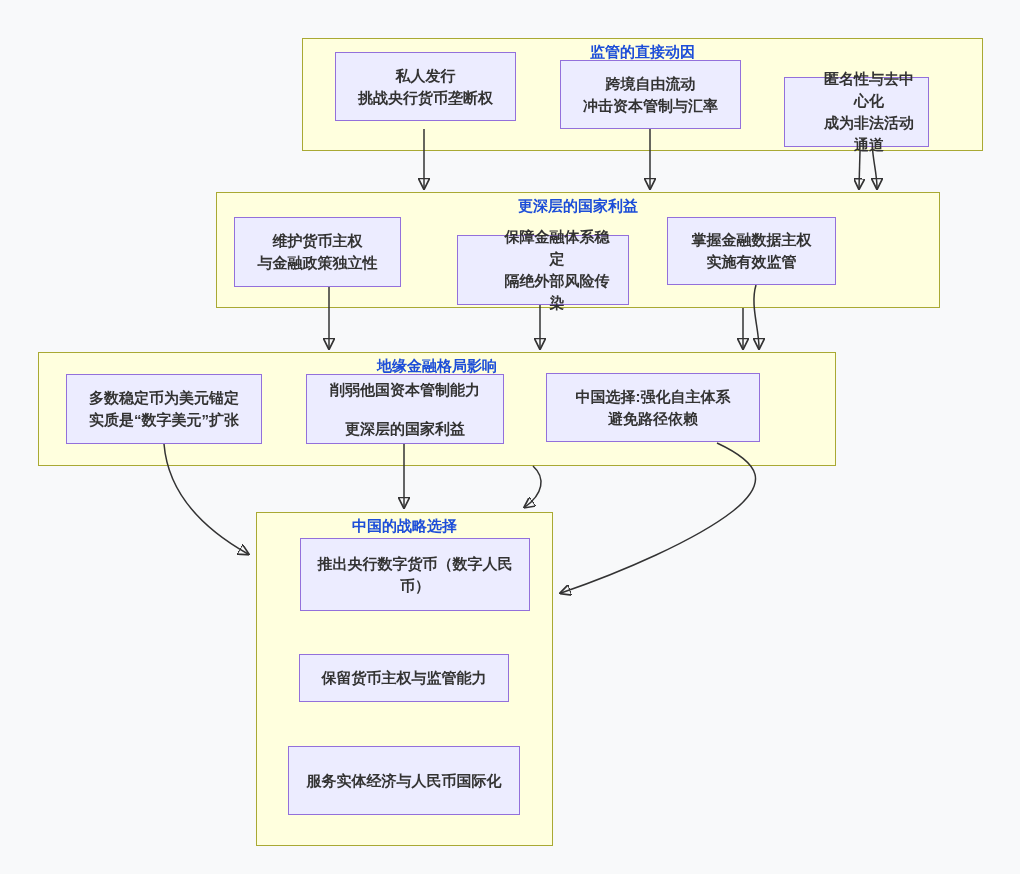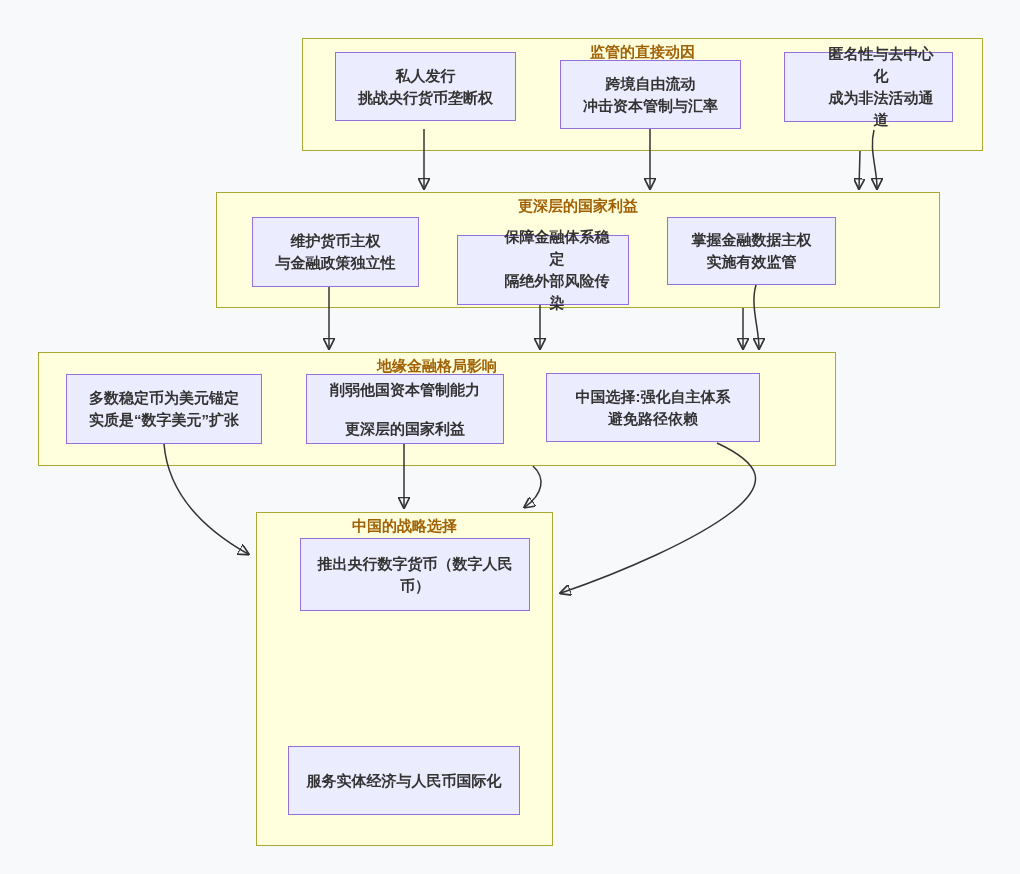--- a/index.html
+++ b/index.html
@@ -13,21 +13,21 @@
   .subgraph{
     position:absolute;
     background:#ffffde;
     border:1px solid #a9a933;
     box-sizing:border-box;
     z-index:1;
   }
   .subgraph-title{
     position:absolute;top:4px;left:0;right:0;
     text-align:center;
-    font-size:15px;font-weight:600;color:#a16207;
+    font-size:15px;font-weight:600;color:#1d4ed8;
     white-space:nowrap;
   }
   .node{
     position:absolute;
     background:#ececff;
     border:1px solid #9370db;
     box-sizing:border-box;
     z-index:3;
     display:flex;flex-direction:column;
     align-items:center;justify-content:center;
@@ -90,26 +90,26 @@
   </svg>
 
   <div class="node" style="left:335px;top:52px;width:181px;height:69px;">
     <div>私人发行</div>
     <div>挑战央行货币垄断权</div>
   </div>
   <div class="node" style="left:560px;top:60px;width:181px;height:69px;">
     <div>跨境自由流动</div>
     <div>冲击资本管制与汇率</div>
   </div>
-  <div class="node" style="left:784px;top:52px;width:169px;height:70px;padding-left:37px;">
+  <div class="node" style="left:784px;top:77px;width:145px;height:70px;padding-left:37px;">
     <div>匿名性与去中心化</div>
     <div>成为非法活动通道</div>
   </div>
 
-  <div class="node" style="left:252px;top:217px;width:167px;height:70px;">
+  <div class="node" style="left:234px;top:217px;width:167px;height:70px;">
     <div>维护货币主权</div>
     <div>与金融政策独立性</div>
   </div>
   <div class="node" style="left:457px;top:235px;width:172px;height:70px;padding-left:40px;">
     <div>保障金融体系稳定</div>
     <div>隔绝外部风险传染</div>
   </div>
   <div class="node" style="left:667px;top:217px;width:169px;height:68px;">
     <div>掌握金融数据主权</div>
     <div>实施有效监管</div>
@@ -124,17 +124,20 @@
     <div>更深层的国家利益</div>
   </div>
   <div class="node" style="left:546px;top:373px;width:214px;height:69px;">
     <div>中国选择:强化自主体系</div>
     <div>避免路径依赖</div>
   </div>
 
   <div class="node" style="left:288px;top:538px;width:230px;height:73px;margin-left:12px;">
     <div>推出央行数字货币（数字人民币）</div>
   </div>
+  <div class="node" style="left:299px;top:654px;width:210px;height:48px;">
+    <div>保留货币主权与监管能力</div>
+  </div>
   <div class="node" style="left:288px;top:746px;width:232px;height:69px;">
     <div>服务实体经济与人民币国际化</div>
   </div>
 
 </div>
 
 </body></html>

